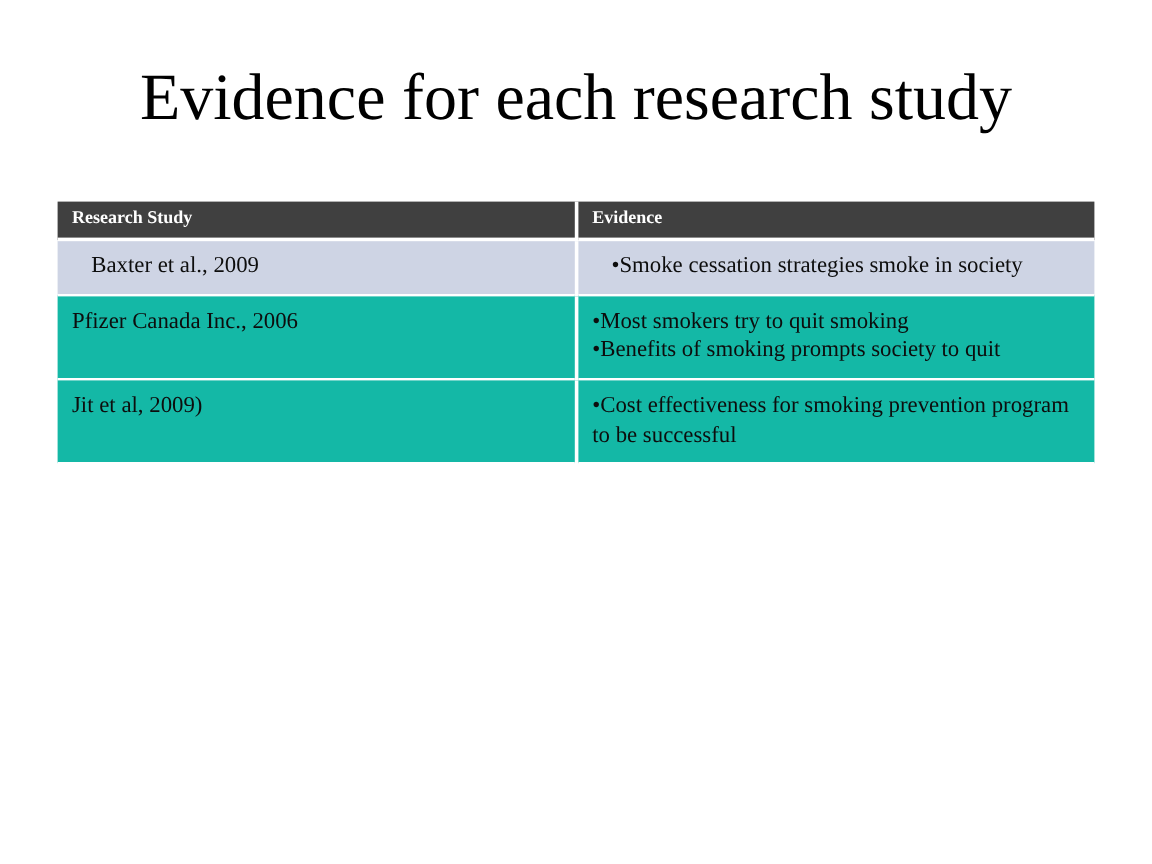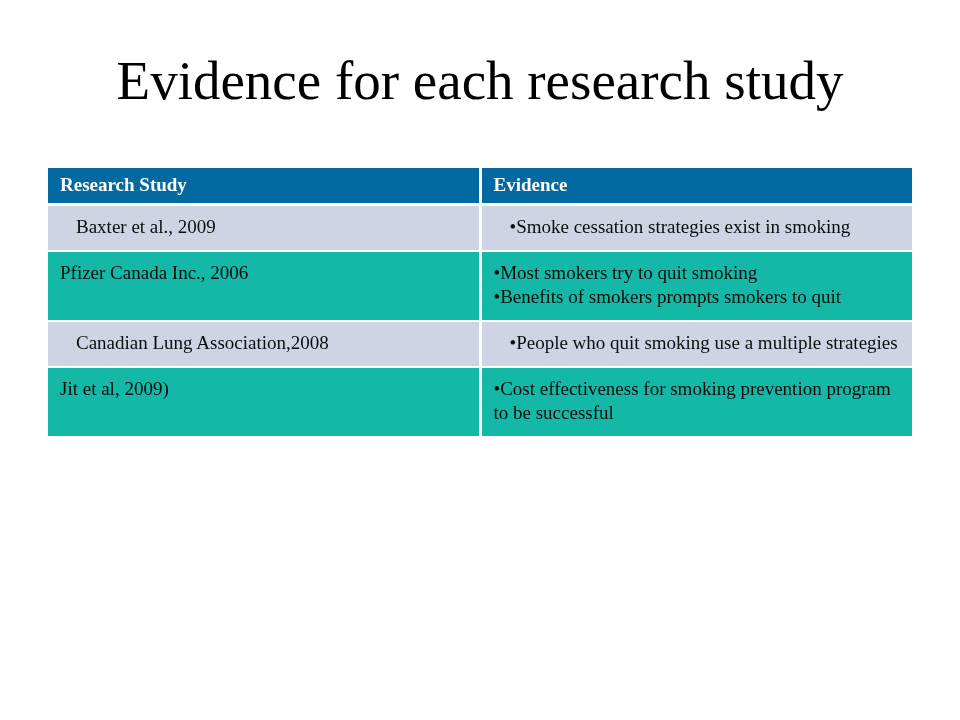--- a/index.html
+++ b/index.html
@@ -44,25 +44,25 @@
     top: 168px;
     width: 864px;
     border-collapse: collapse;
     table-layout: fixed;
   }
 
   .evidence-table col.col-study { width: 432px; }
   .evidence-table col.col-evidence { width: 432px; }
 
   .evidence-table thead th {
-    background: #0369a1;
+    background: #404040;
     color: #ffffff;
     font-family: "Liberation Serif", "DejaVu Serif", serif;
     font-weight: bold;
-    font-size: 19px;
+    font-size: 15px;
     text-align: left;
     padding: 6px 10px 7px 12px;
     vertical-align: middle;
     border-right: 3px solid #ffffff;
     border-bottom: 3px solid #ffffff;
     height: 29px;
     box-sizing: border-box;
   }
   .evidence-table thead th.last-col {
     border-right: none;
@@ -117,38 +117,30 @@
       <tr>
         <th>Research Study</th>
         <th class="last-col">Evidence</th>
       </tr>
     </thead>
     <tbody>
         <tr class="band-dark">
           <td>Baxter et al., 2009</td>
           <td class="last-col">
             <ul class="bullet-list">
-              <li><span class="bullet-mark">•</span><span>Smoke cessation strategies exist in smoking</span></li>
+              <li><span class="bullet-mark">•</span><span>Smoke cessation strategies smoke in society</span></li>
             </ul>
           </td>
         </tr>
         <tr class="band-light">
           <td>Pfizer Canada Inc., 2006</td>
           <td class="last-col">
             <ul class="bullet-list">
               <li><span class="bullet-mark">•</span><span>Most smokers try to quit smoking</span></li>
-              <li><span class="bullet-mark">•</span><span>Benefits of smokers prompts smokers to quit</span></li>
-            </ul>
-          </td>
-        </tr>
-        <tr class="band-dark">
-          <td>Canadian Lung Association,2008</td>
-          <td class="last-col">
-            <ul class="bullet-list">
-              <li><span class="bullet-mark">•</span><span>People who quit smoking use a multiple strategies</span></li>
+              <li><span class="bullet-mark">•</span><span>Benefits of smoking prompts society to quit</span></li>
             </ul>
           </td>
         </tr>
         <tr class="band-light">
           <td>Jit et al, 2009)</td>
           <td class="last-col">
             <ul class="bullet-list">
               <li><span class="bullet-mark">•</span><span>Cost effectiveness for smoking prevention program to be successful</span></li>
             </ul>
           </td>

